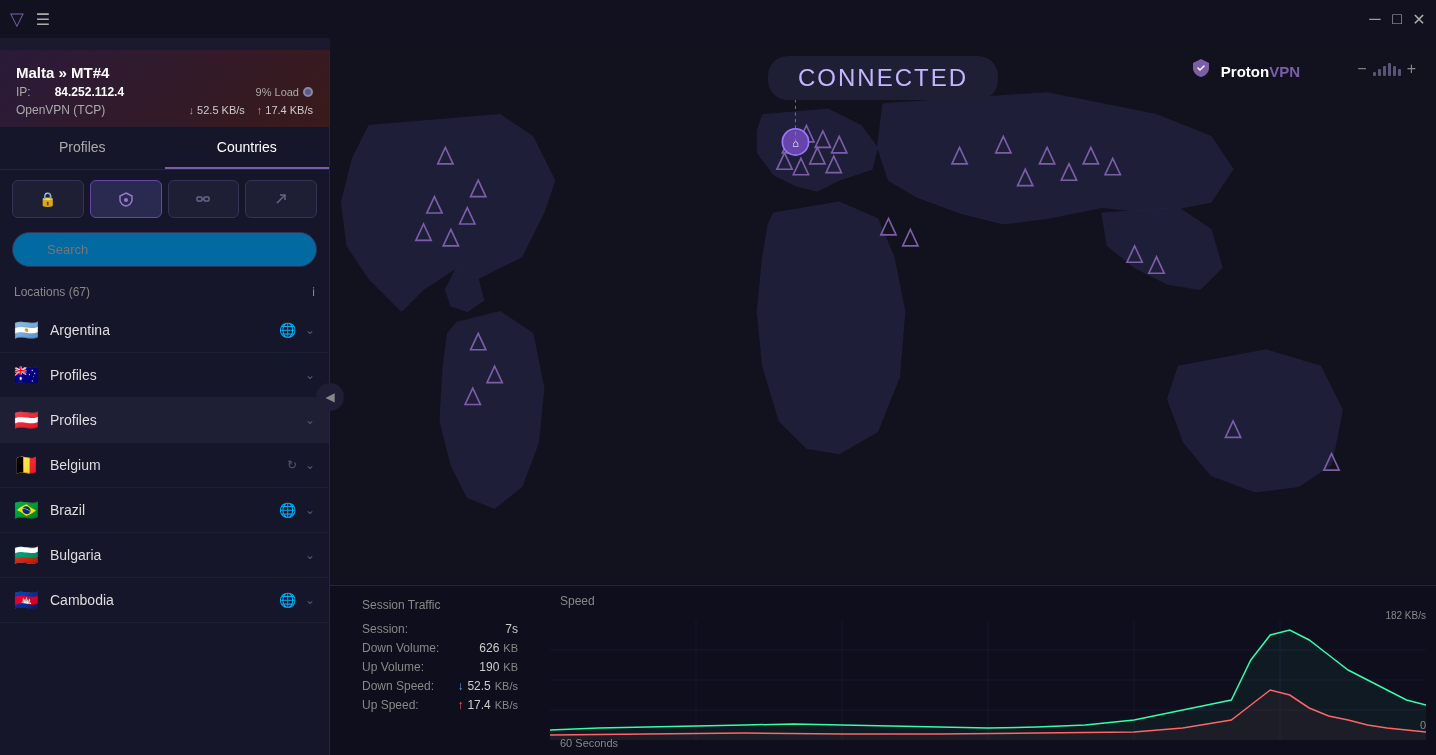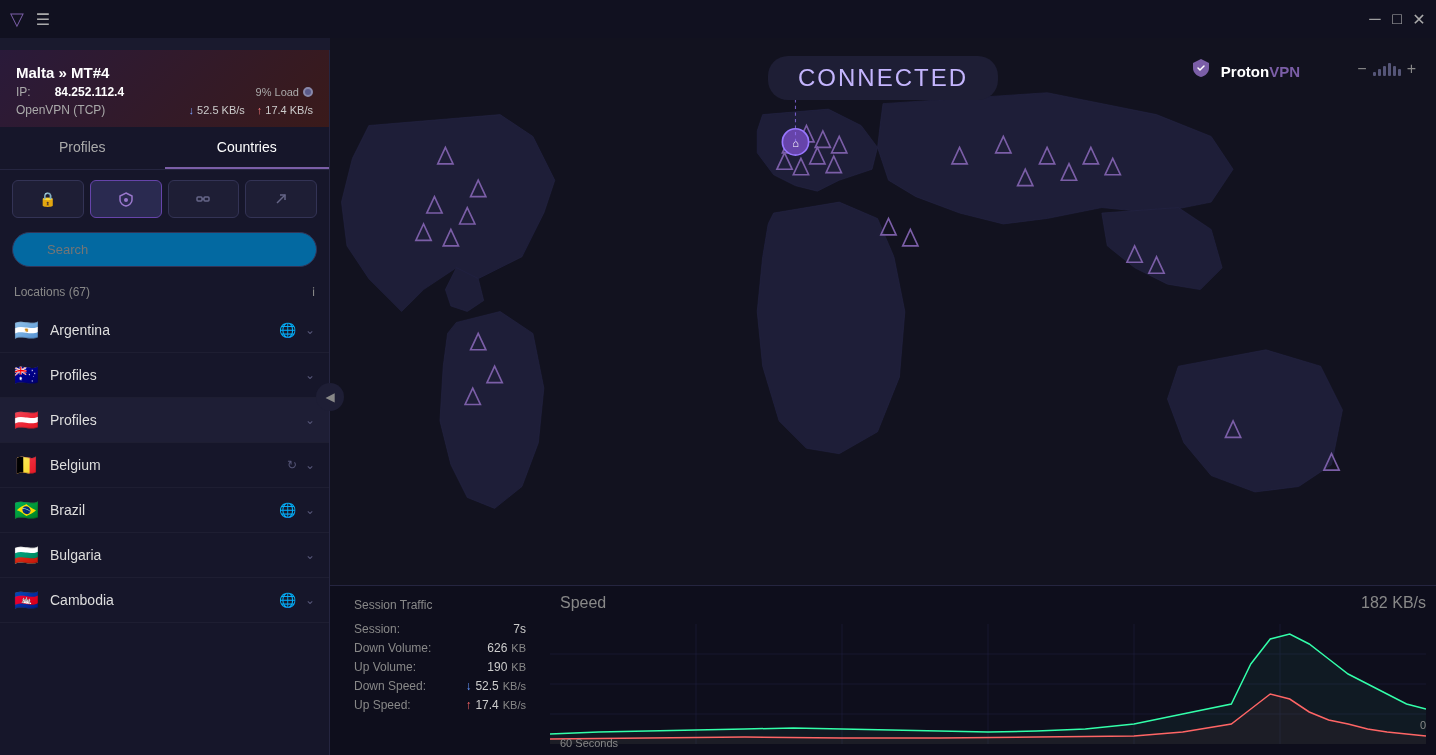--- a/index.html
+++ b/index.html
@@ -399,21 +399,21 @@
     
     .stats-panel {
       height: 170px;
       background: #0e0e1c;
       border-top: 1px solid #252540;
       display: flex;
       flex-shrink: 0;
     }
     .session-traffic {
       width: 220px;
-      padding: 12px 24px;
+      padding: 12px 32px;
       flex-shrink: 0;
     }
     .stats-title {
       color: #888;
       font-size: 12px;
       margin-bottom: 10px;
     }
     .stats-row {
       display: flex;
       justify-content: space-between;
@@ -438,30 +438,30 @@
     .stat-arrow-up { color: #ff6666; }
 
     
     .speed-chart {
       flex: 1;
       position: relative;
       padding: 8px 10px 24px 0;
     }
     .chart-title {
       color: #888;
-      font-size: 16px;
+      font-size: 12px;
       padding-left: 10px;
       margin-bottom: 12px;
     }
     .chart-max {
       position: absolute;
       right: 10px;
-      top: 8px;
-      color: #888;
-      font-size: 16px;
+      top: 24px;
+      color: #888;
+      font-size: 10px;
     }
     .chart-zero {
       position: absolute;
       right: 10px;
       bottom: 24px;
       color: #888;
       font-size: 11px;
     }
     .chart-time {
       position: absolute;

